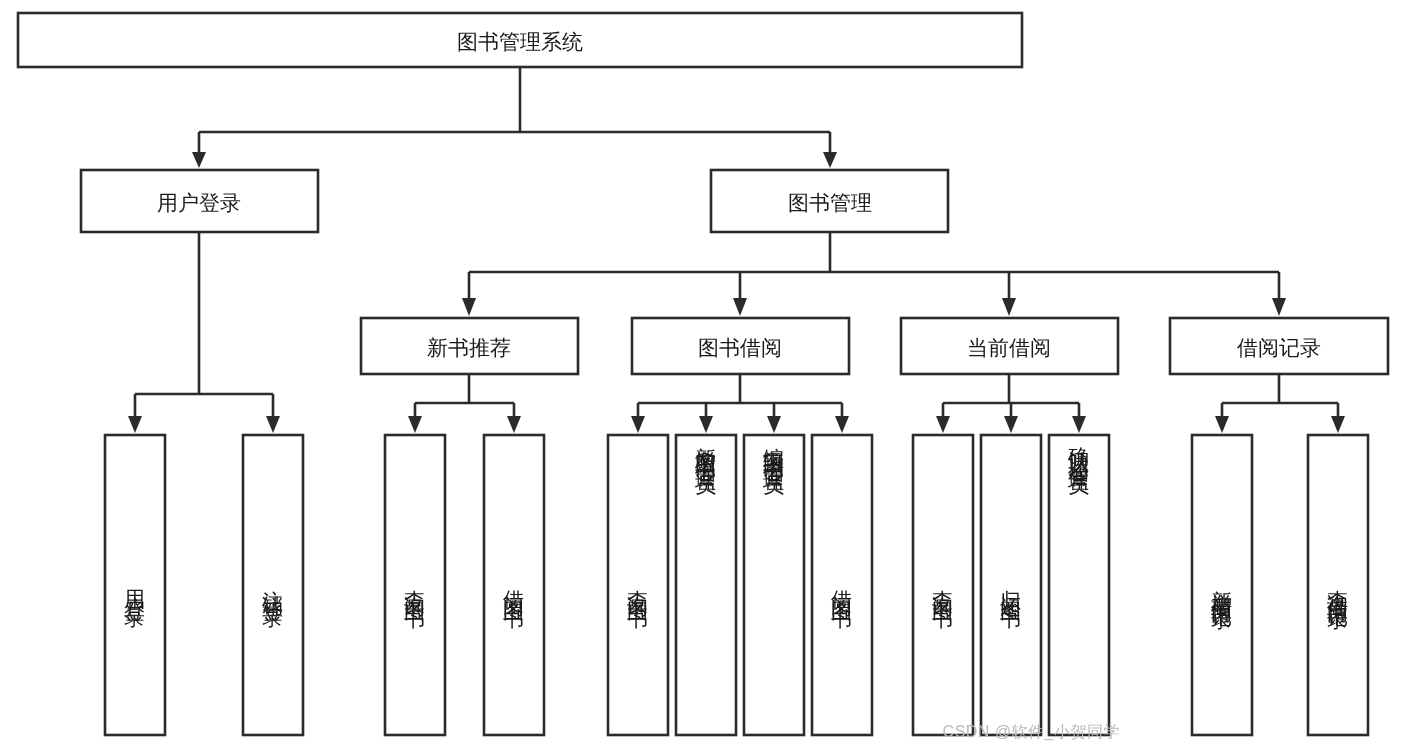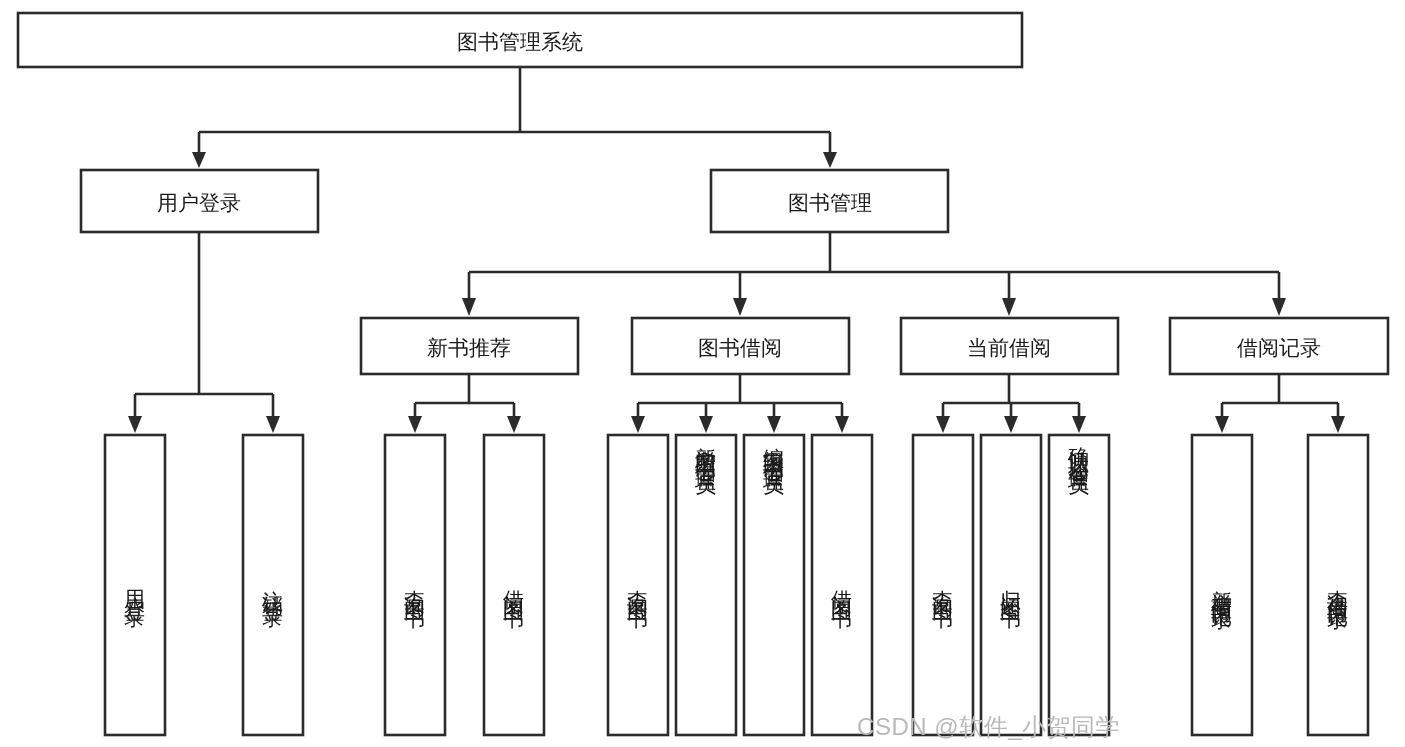--- a/index.html
+++ b/index.html
@@ -57,21 +57,21 @@
     fill: #1a1a1a;
     text-anchor: middle;
     dominant-baseline: central;
     white-space: pre;
   }
   .watermark {
     position: absolute;
     right: 8px;
     bottom: 4px;
     font-family: "Liberation Sans", "DejaVu Sans", sans-serif;
-    font-size: 24px;
+    font-size: 16px;
     color: #b9b9b9;
     letter-spacing: 0.5px;
     user-select: none;
     white-space: nowrap;
   }
 </style>
 </head>
 <body>
 
 <div id="diagram-root">

